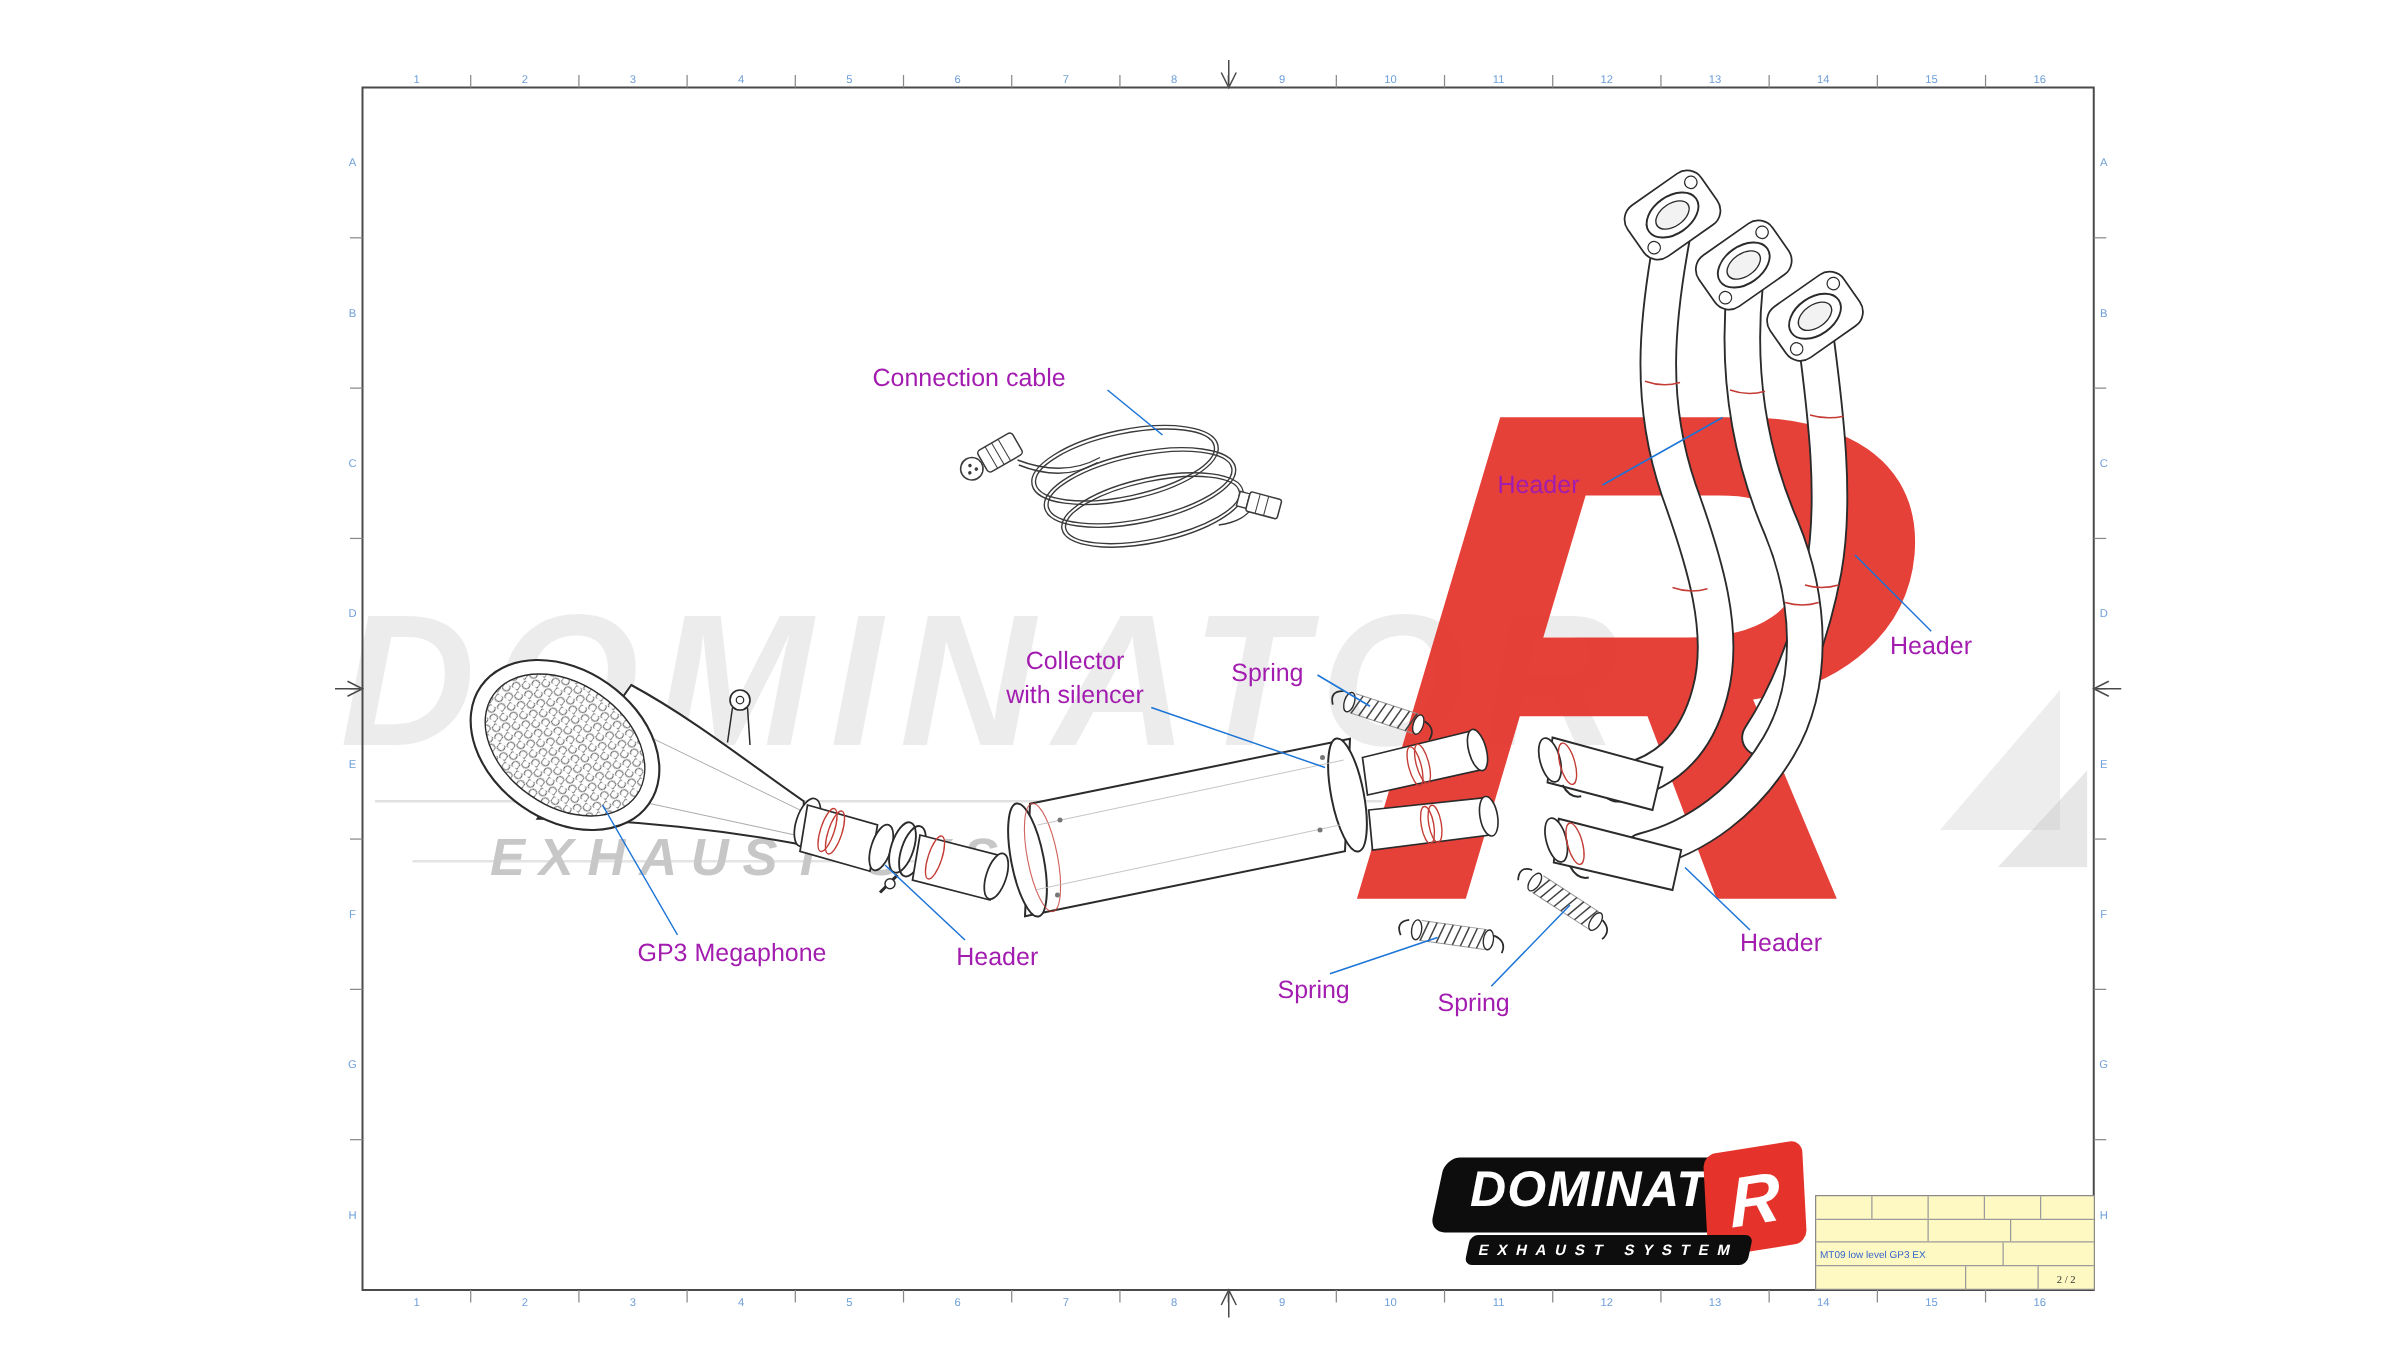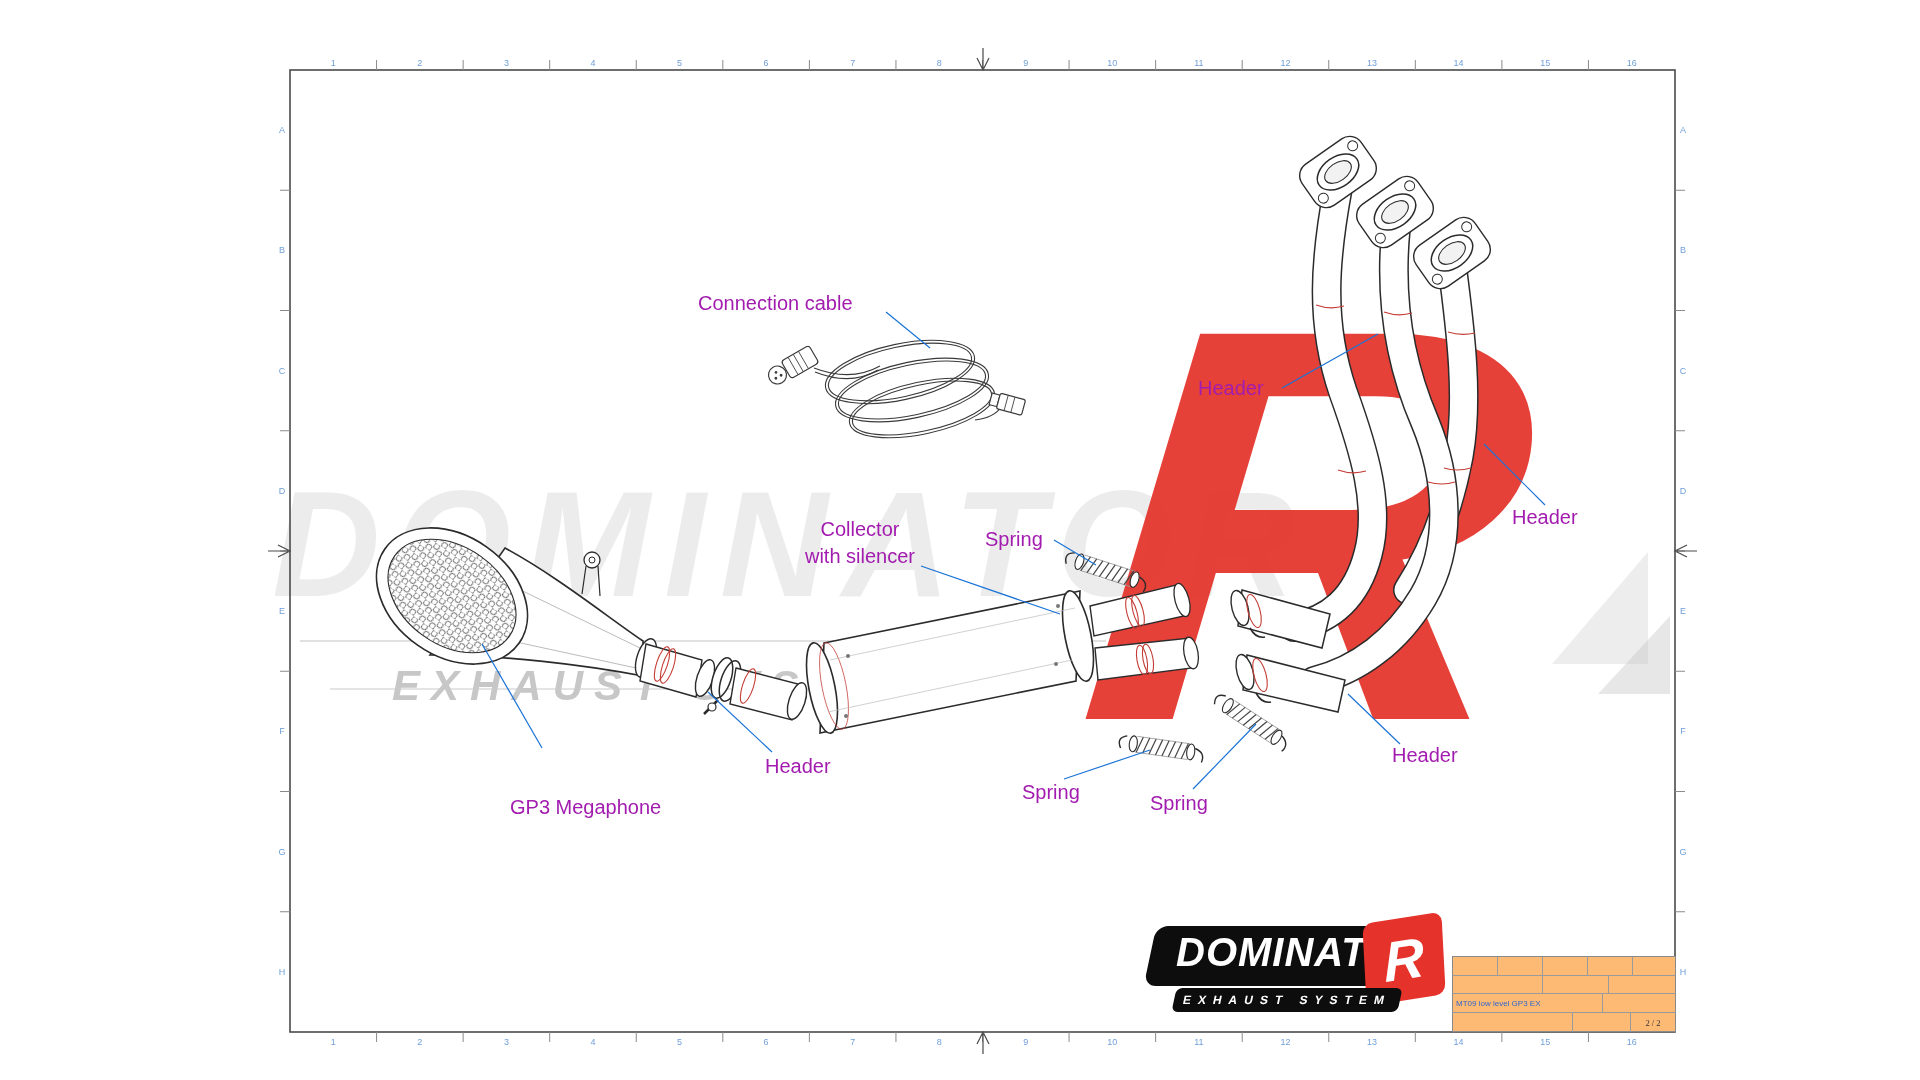--- a/index.html
+++ b/index.html
@@ -38,21 +38,21 @@
   .badge-rbox{position:absolute;left:214px;top:-4px;width:80px;height:82px;background:#e5332b;
               border-radius:10px;transform:rotate(-9deg) skewX(-6deg);
               display:flex;align-items:center;justify-content:center;}
   .badge-rbox span{color:#ffffff;font-size:56px;font-weight:bold;font-style:italic;}
   .badge-sub{position:absolute;left:24px;top:66px;width:226px;height:24px;background:#0d0d0d;
              border-radius:6px;transform:skewX(-12deg);color:#ffffff;font-size:12px;
              letter-spacing:7px;text-align:center;line-height:24px;font-weight:bold;}
 
   
   .tblock{position:absolute;left:1452px;top:956px;width:222px;height:74px;border:1px solid #8a8a8a;
-          background:#fdba74;z-index:4;display:flex;flex-direction:column;font-size:7.5px;color:#555;}
+          background:#fef9c3;z-index:4;display:flex;flex-direction:column;font-size:7.5px;color:#555;}
   .tb-row{display:flex;flex:0 0 auto;border-bottom:1px solid #9a9a9a;}
   .tb-row:last-child{border-bottom:none;}
   .tb-cell{border-right:1px solid #9a9a9a;overflow:hidden;display:flex;align-items:center;
            padding:0 3px;box-sizing:border-box;}
   .tb-cell:last-child{border-right:none;}
   .tb-model{color:#3366cc;font-size:8px;}
   .tb-sheet{justify-content:center;color:#333;font-size:8.5px;}
 </style>
 </head>
 <body>
@@ -333,21 +333,21 @@
   <div class="label" style="left:1198px;top:377px;">Header</div>
   <div class="label" style="left:1512px;top:506px;">Header</div>
   <div class="label" style="left:1392px;top:744px;">Header</div>
   <div class="label center" style="left:770px;top:516px;width:180px;line-height:27px;">
     <span>Collector</span><br>
     <span>with silencer</span>
   </div>
   <div class="label" style="left:985px;top:528px;">Spring</div>
   <div class="label" style="left:1022px;top:781px;">Spring</div>
   <div class="label" style="left:1150px;top:792px;">Spring</div>
-  <div class="label" style="left:510px;top:752px;margin-top:44px;">GP3 Megaphone</div>
+  <div class="label" style="left:510px;top:752px;">GP3 Megaphone</div>
   <div class="label" style="left:765px;top:755px;">Header</div>
 
   <div class="badge">
     <div class="badge-body"></div>
     <div class="badge-text">DOMINATO</div>
     <div class="badge-rbox">
       <span>R</span>
     </div>
     <div class="badge-sub">EXHAUST SYSTEM</div>
   </div>

